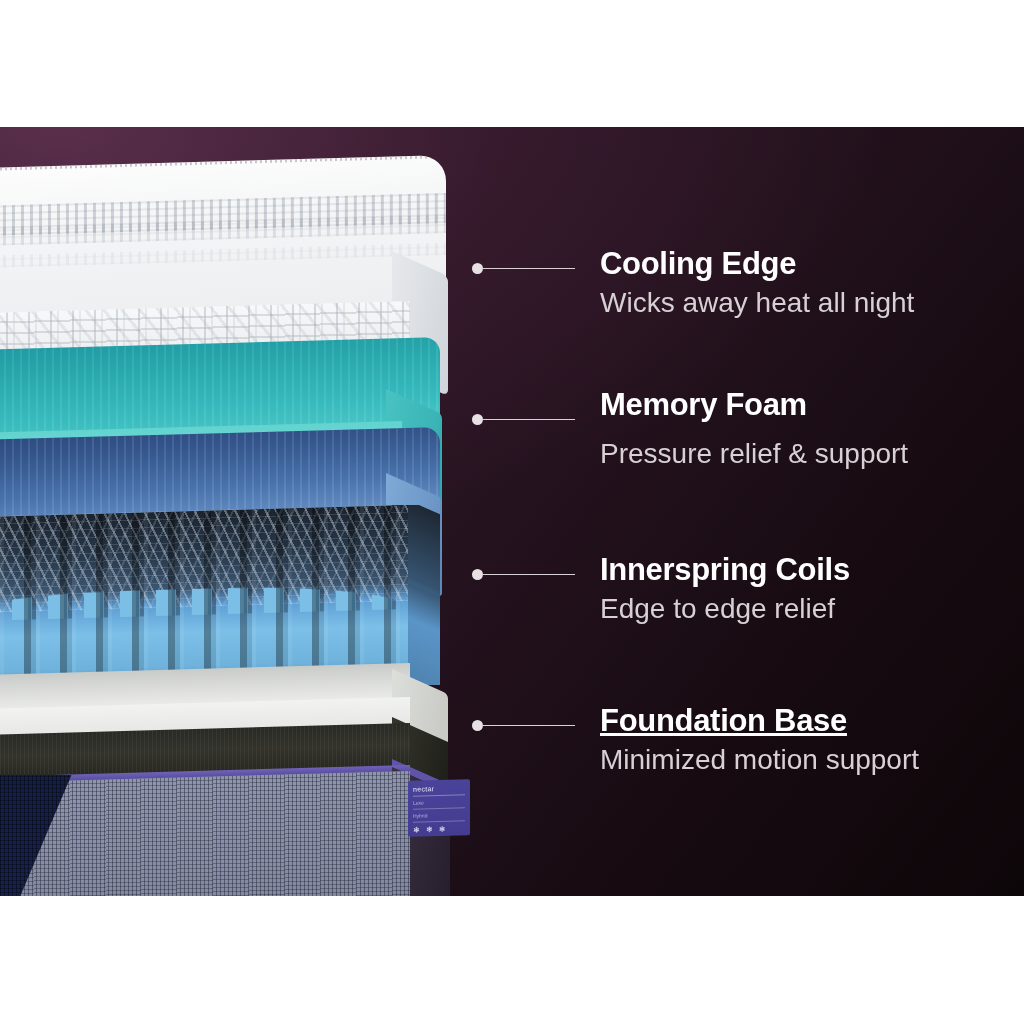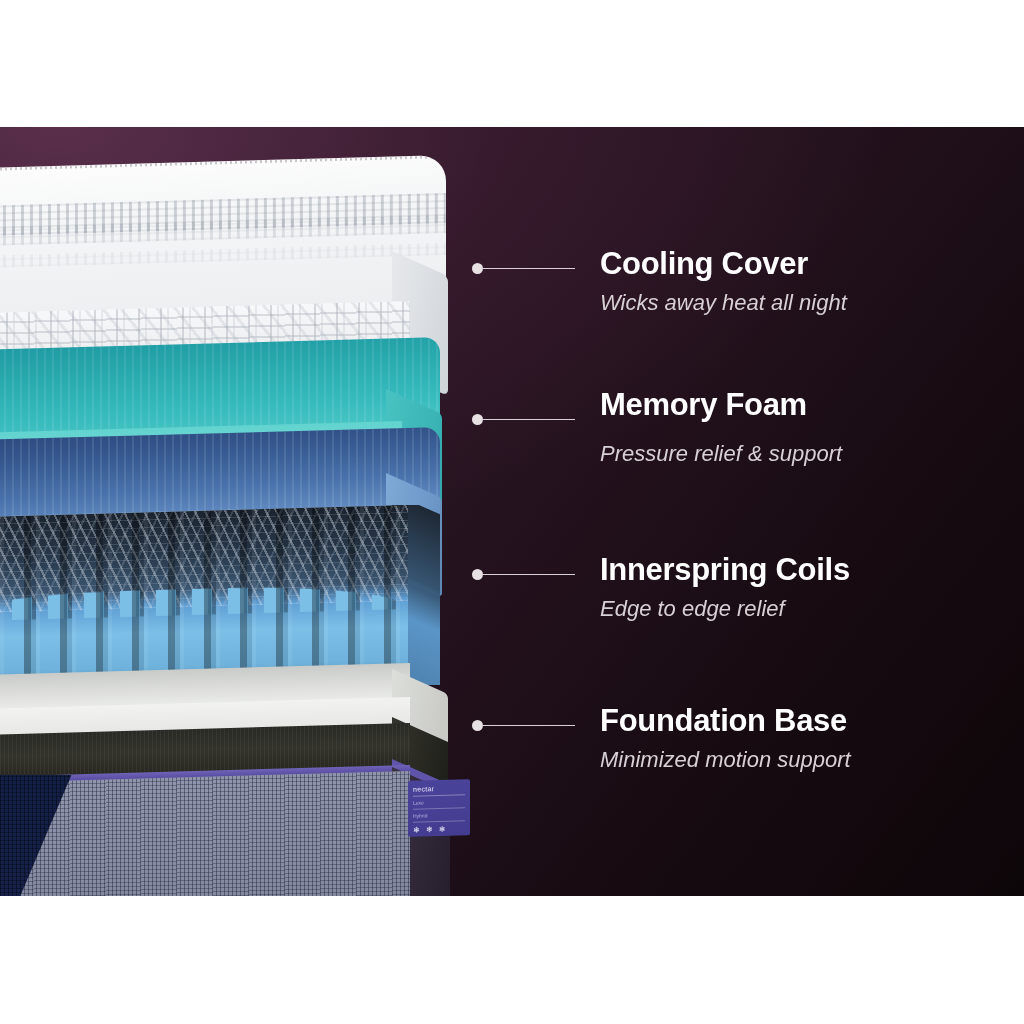--- a/index.html
+++ b/index.html
@@ -257,21 +257,21 @@
   .callout{position:absolute;left:472px;}
   .co-connector{position:absolute;left:0;display:flex;align-items:center;}
   .co-dot{width:11px;height:11px;border-radius:50%;background:#e8e1e4;flex:0 0 auto;}
   .co-line{width:92px;height:1.6px;background:#d9d1d6;}
   .co-title{
     position:absolute;left:128px;white-space:nowrap;
     font-size:31px;font-weight:700;color:#ffffff;letter-spacing:-.3px;line-height:34px;
   }
   .co-sub{
     position:absolute;left:128px;white-space:nowrap;
-    font-size:22px;font-weight:400;color:#d7d0d4;letter-spacing:0;line-height:26px;font-style:italic;
+    font-size:28px;font-weight:400;color:#d7d0d4;letter-spacing:0;line-height:26px;
   }
 </style>
 </head>
 <body>
 
 <div id="stage">
   <div id="photo">
 
     <div class="slab" id="layer-cover">
       <div id="cover-top">
@@ -327,21 +327,21 @@
       <div class="tg-flakes">❄ ❄ ❄</div>
     </div>
 
     <div id="callouts">
 
       <div class="callout" style="top:110px;">
         <div class="co-connector" style="top:26px;">
           <span class="co-dot"></span>
           <span class="co-line"></span>
         </div>
-        <div class="co-title" style="top:10px;">Cooling Cover</div>
+        <div class="co-title" style="top:10px;">Cooling Edge</div>
         <div class="co-sub" style="top:53px;">Wicks away heat all night</div>
       </div>
 
       <div class="callout" style="top:261px;">
         <div class="co-connector" style="top:26px;">
           <span class="co-dot"></span>
           <span class="co-line"></span>
         </div>
         <div class="co-title" style="top:0;">Memory Foam</div>
         <div class="co-sub" style="top:53px;">Pressure relief &amp; support</div>
@@ -354,19 +354,19 @@
         </div>
         <div class="co-title" style="top:10px;">Innerspring Coils</div>
         <div class="co-sub" style="top:53px;">Edge to edge relief</div>
       </div>
 
       <div class="callout" style="top:567px;">
         <div class="co-connector" style="top:26px;">
           <span class="co-dot"></span>
           <span class="co-line"></span>
         </div>
-        <div class="co-title" style="top:10px;">Foundation Base</div>
+        <div class="co-title" style="top:10px;text-decoration:underline;">Foundation Base</div>
         <div class="co-sub" style="top:53px;">Minimized motion support</div>
       </div>
 
     </div>
   </div>
 </div>
 
 </body></html>

